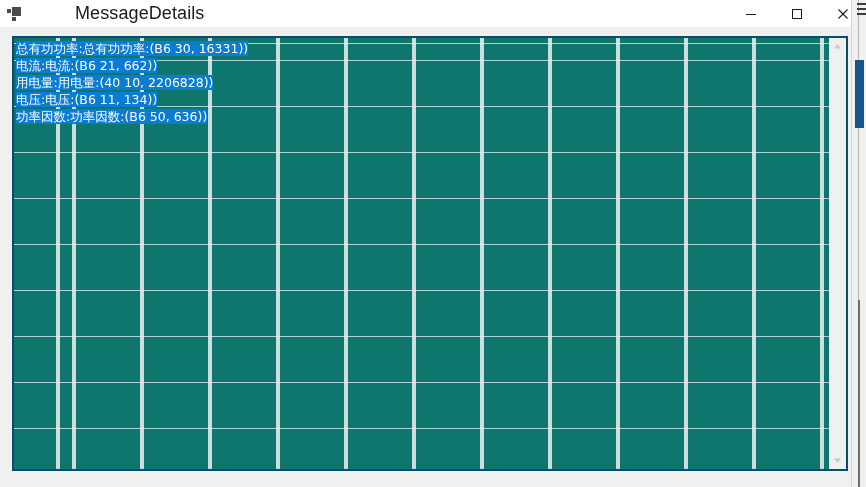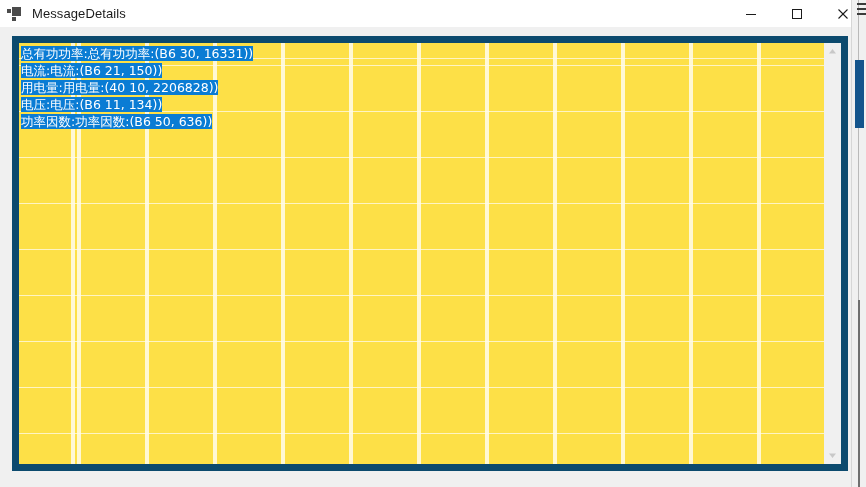--- a/index.html
+++ b/index.html
@@ -55,25 +55,26 @@
     width: 4px; height: 4px;
     background: #4b4b4b;
   }
   .title-icon .sq-sm2 {
     position: absolute;
     left: 5px; top: 11px;
     width: 4px; height: 4px;
     background: #4b4b4b;
   }
   .title-text {
-    font-size: 13px;
+    font-size: 18px;
     color: #1b1b1b;
     letter-spacing: 0.1px;
     line-height: 27px;
     white-space: nowrap;
+    margin-left: 43px;
   }
   .caption-buttons {
     position: absolute;
     right: 0; top: 0;
     height: 27px;
     display: flex;
   }
   .cap-btn {
     width: 46px;
     height: 27px;
@@ -97,22 +98,22 @@
   }
 
   
   .textbox {
     position: absolute;
     left: 12px;
     top: 9px;
     width: 836px;
     height: 435px;
     box-sizing: border-box;
-    border: 7px solid #0c4a6e;
-    background: #fde047;
+    border: 2px solid #0c4a6e;
+    background: #0f766e;
     overflow: hidden;
   }
   
   .grid-overlay {
     position: absolute;
     left: 0; top: 0;
     width: 100%; height: 100%;
     pointer-events: none;
     background-image:
       repeating-linear-gradient(to right,
@@ -263,21 +264,21 @@
     </div>
   </div>
 
   <div class="client">
 
     <div class="textbox">
       <div class="grid-overlay"></div>
 
       <div class="textbox-content">
         <div class="tb-line"><span class="sel">总有功功率:总有功功率:(B6 30, 16331))</span></div>
-        <div class="tb-line"><span class="sel">电流:电流:(B6 21, 150))</span></div>
+        <div class="tb-line"><span class="sel">电流:电流:(B6 21, 662))</span></div>
         <div class="tb-line"><span class="sel">用电量:用电量:(40 10, 2206828))</span></div>
         <div class="tb-line"><span class="sel">电压:电压:(B6 11, 134))</span></div>
         <div class="tb-line"><span class="sel">功率因数:功率因数:(B6 50, 636))</span></div>
       </div>
 
       <div class="tb-scroll">
         <div class="arrow top">
           <svg width="9" height="7" viewBox="0 0 9 7">
             <polygon points="4.5,1 8,5.5 1,5.5" fill="#c8c8c8"></polygon>
           </svg>

